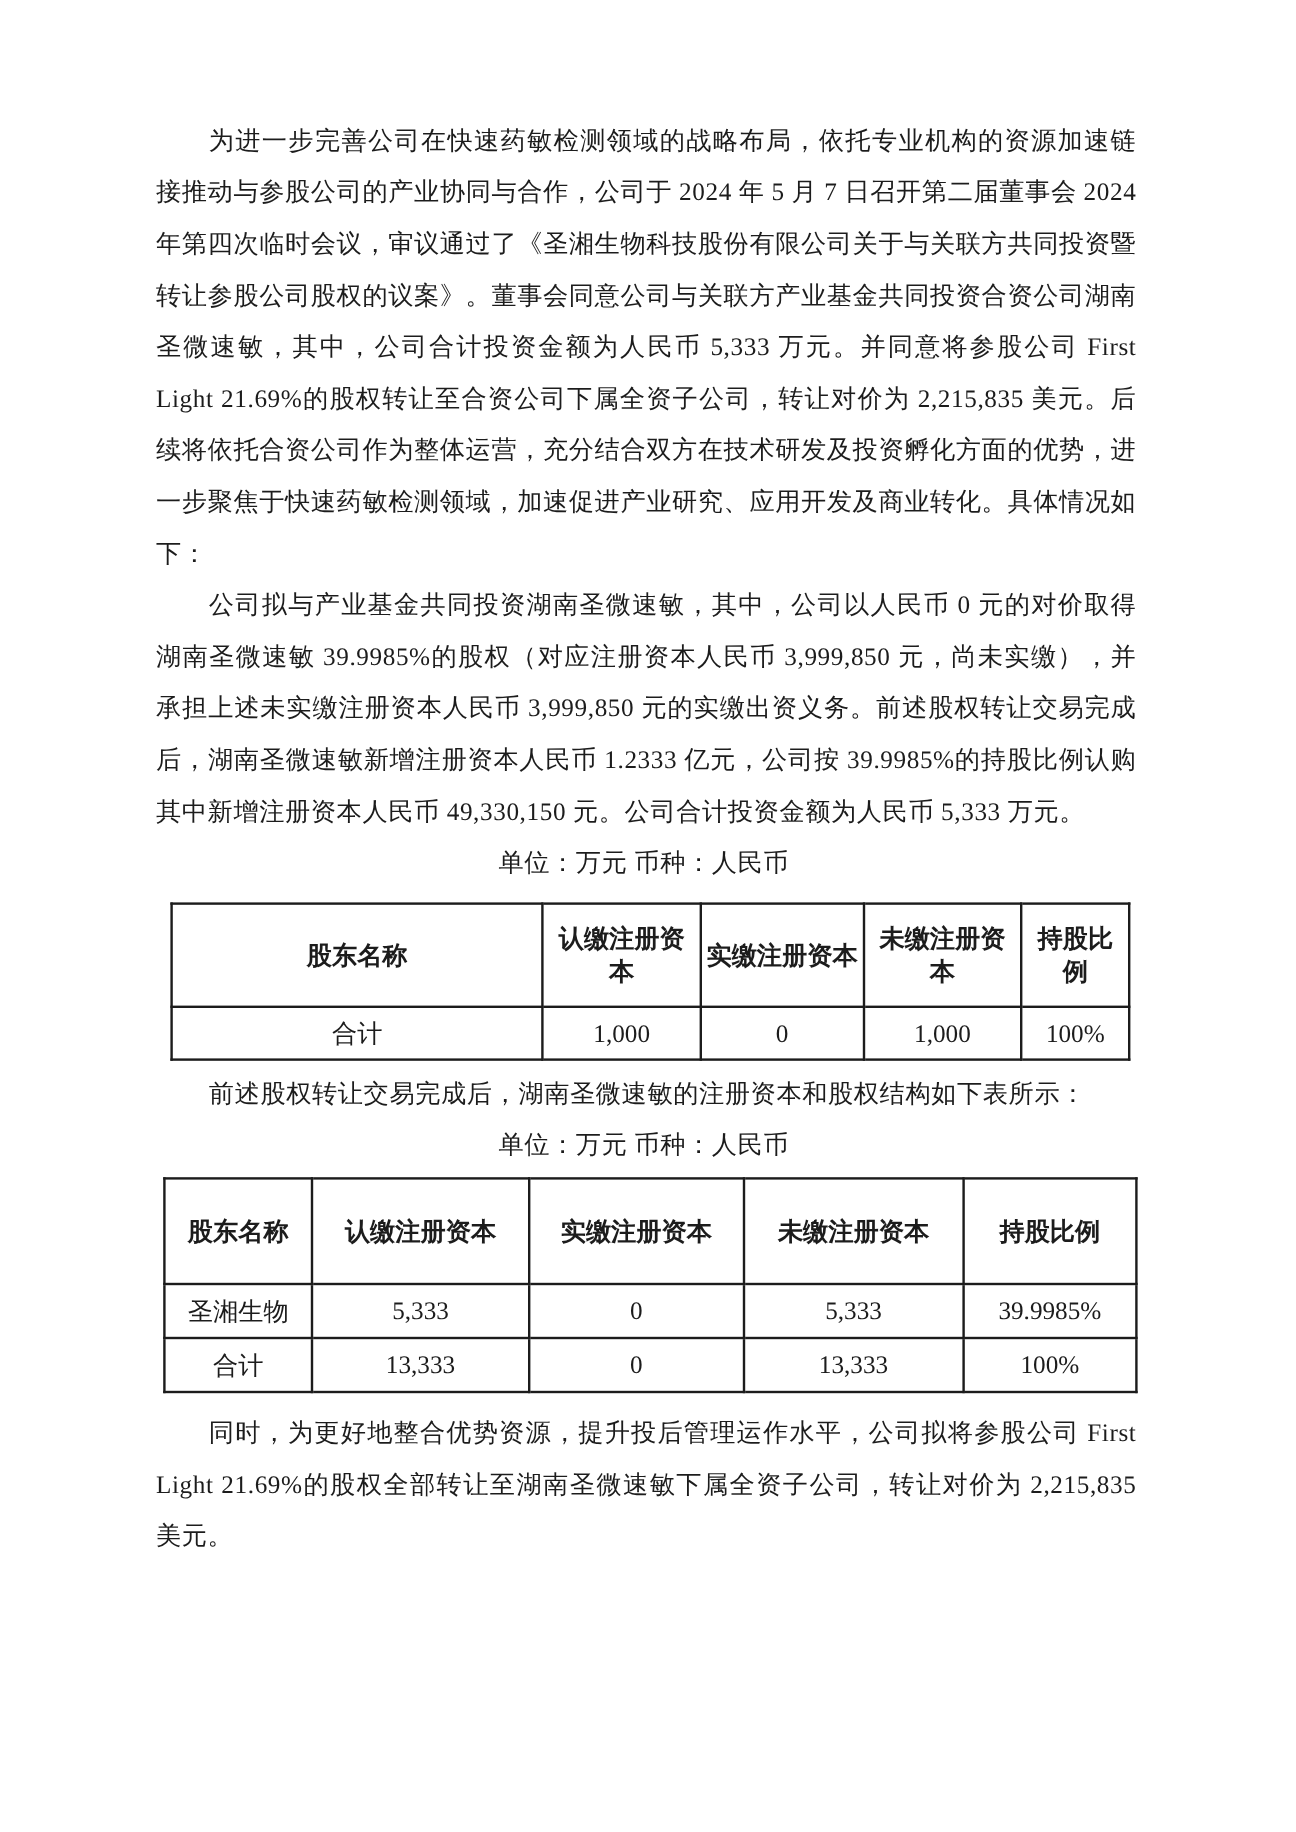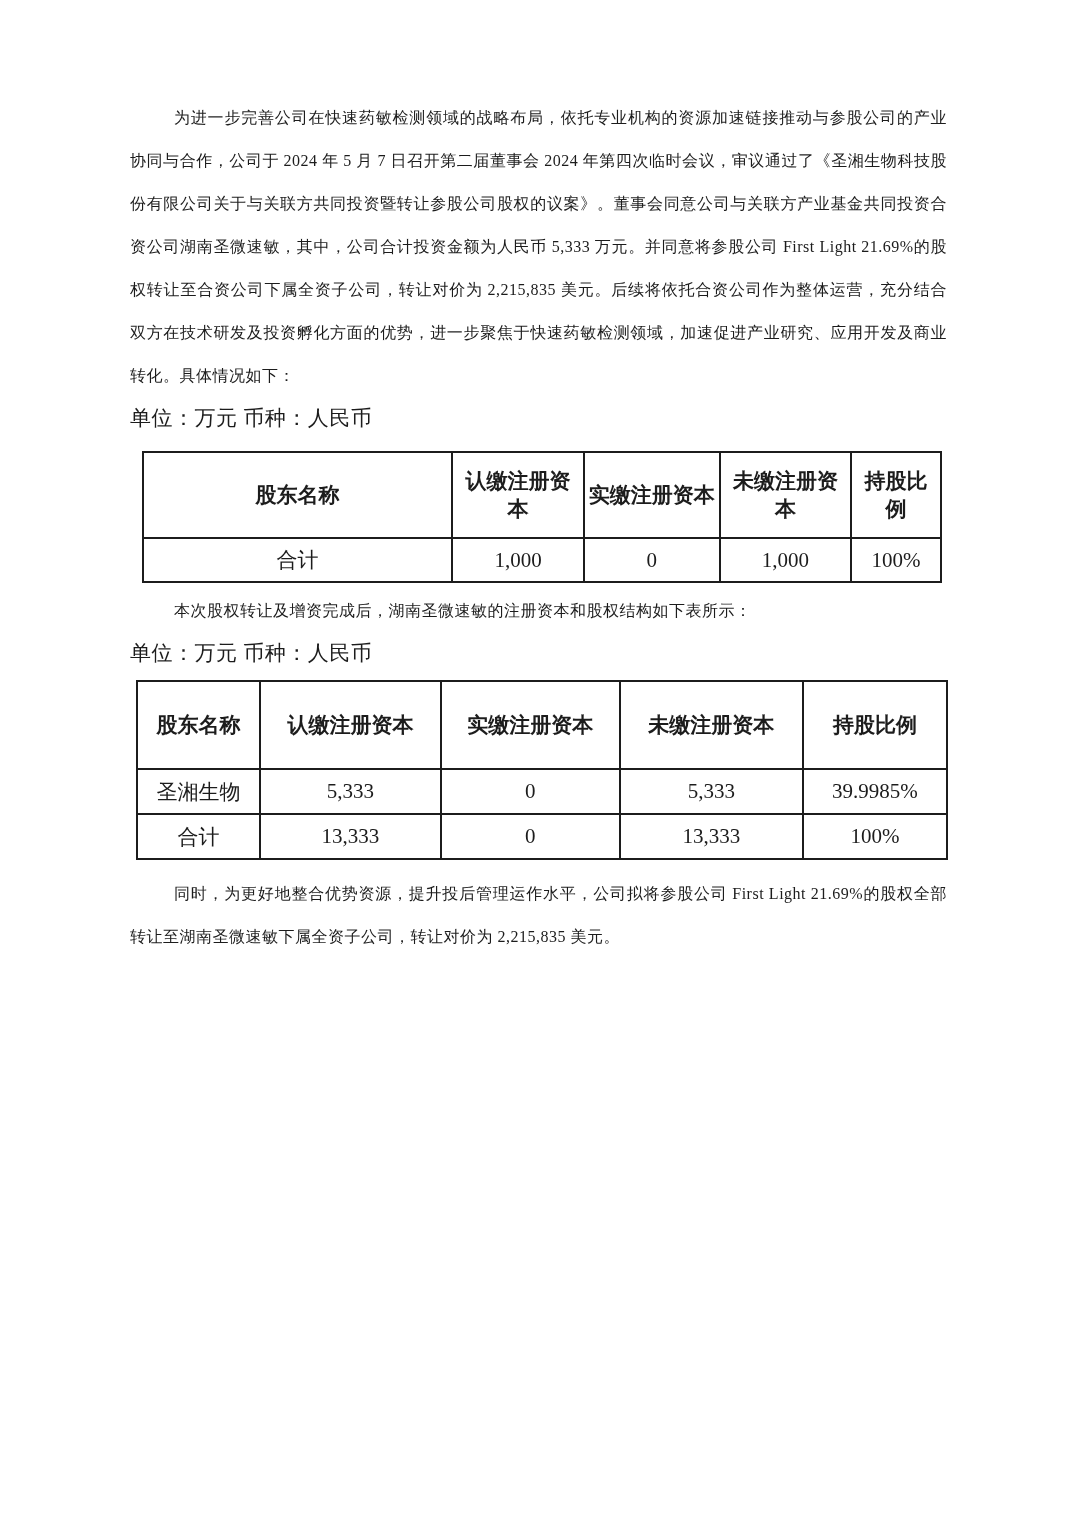--- a/index.html
+++ b/index.html
@@ -16,33 +16,33 @@
   }
   .page {
     box-sizing: border-box;
     width: 1080px;
     height: 1527px;
     padding: 96px 133px 40px 130px;
     background: #ffffff;
   }
   .para {
     margin: 0;
-    font-size: 16px;
+    font-size: 21px;
     line-height: 43px;
     text-align: justify;
     text-justify: inter-character;
     text-indent: 44px;
     letter-spacing: 0.5px;
     word-break: break-word;
   }
   .unit-note {
     margin: 0;
     font-size: 21px;
     line-height: 42px;
-    text-align: left;
+    text-align: center;
     padding-right: 4px;
     letter-spacing: 0.5px;
   }
   table.tbl {
     border-collapse: collapse;
     table-layout: fixed;
     border: 2px solid #14532d;
   }
   table.tbl th, table.tbl td {
     border: 2px solid #1c1c1c;
@@ -87,20 +87,21 @@
   .gap-before-p4 { height: 6px; }
   .gap-before-p5 { height: 12px; }
 </style>
 </head>
 <body>
 
 <div class="page">
 
   <p class="para">为进一步完善公司在快速药敏检测领域的战略布局，依托专业机构的资源加速链接推动与参股公司的产业协同与合作，公司于 2024 年 5 月 7 日召开第二届董事会 2024 年第四次临时会议，审议通过了《圣湘生物科技股份有限公司关于与关联方共同投资暨转让参股公司股权的议案》。董事会同意公司与关联方产业基金共同投资合资公司湖南圣微速敏，其中，公司合计投资金额为人民币 5,333 万元。并同意将参股公司 First Light 21.69%的股权转让至合资公司下属全资子公司，转让对价为 2,215,835 美元。后续将依托合资公司作为整体运营，充分结合双方在技术研发及投资孵化方面的优势，进一步聚焦于快速药敏检测领域，加速促进产业研究、应用开发及商业转化。具体情况如下：</p>
 
+  <p class="para">公司拟与产业基金共同投资湖南圣微速敏，其中，公司以人民币 0 元的对价取得湖南圣微速敏 39.9985%的股权（对应注册资本人民币 3,999,850 元，尚未实缴），并承担上述未实缴注册资本人民币 3,999,850 元的实缴出资义务。前述股权转让交易完成后，湖南圣微速敏新增注册资本人民币 1.2333 亿元，公司按 39.9985%的持股比例认购其中新增注册资本人民币 49,330,150 元。公司合计投资金额为人民币 5,333 万元。</p>
 
 
   <p class="unit-note">单位：万元  币种：人民币</p>
 
   <table class="tbl tbl-before">
     <colgroup>
       <col class="c1">
         <col class="c2">
         <col class="c3">
         <col class="c4">
@@ -121,21 +122,21 @@
         <td>1,000</td>
         <td>0</td>
         <td>1,000</td>
         <td>100%</td>
       </tr>
     </tbody>
   </table>
 
   <div class="gap-before-p4"></div>
 
-  <p class="para">本次股权转让及增资完成后，湖南圣微速敏的注册资本和股权结构如下表所示：</p>
+  <p class="para">前述股权转让交易完成后，湖南圣微速敏的注册资本和股权结构如下表所示：</p>
 
   <p class="unit-note">单位：万元  币种：人民币</p>
 
   <table class="tbl tbl-after">
     <colgroup>
       <col class="c1">
         <col class="c2">
         <col class="c3">
         <col class="c4">
         <col class="c5">

